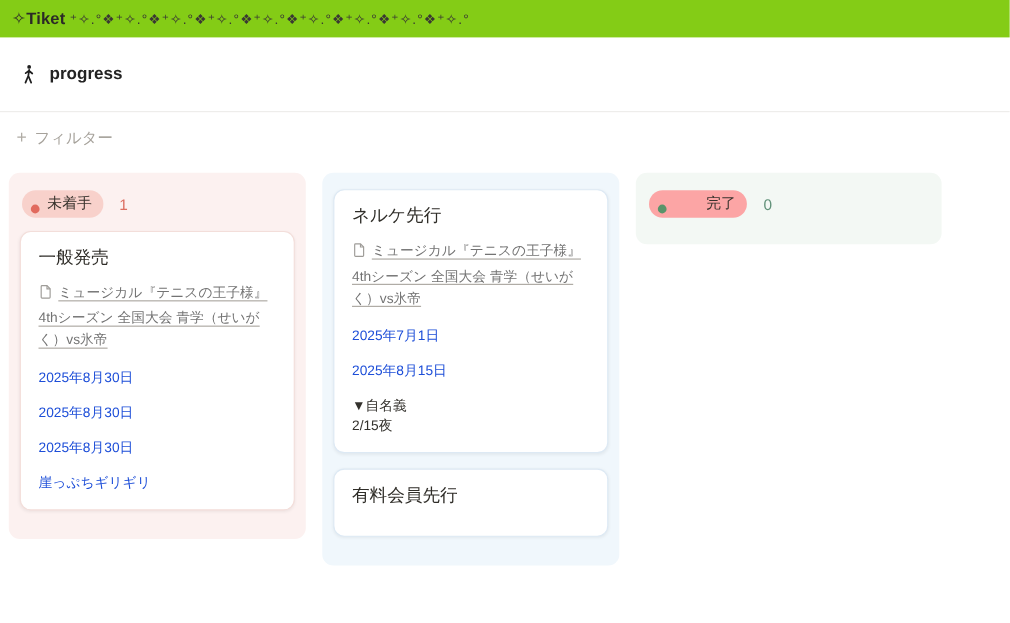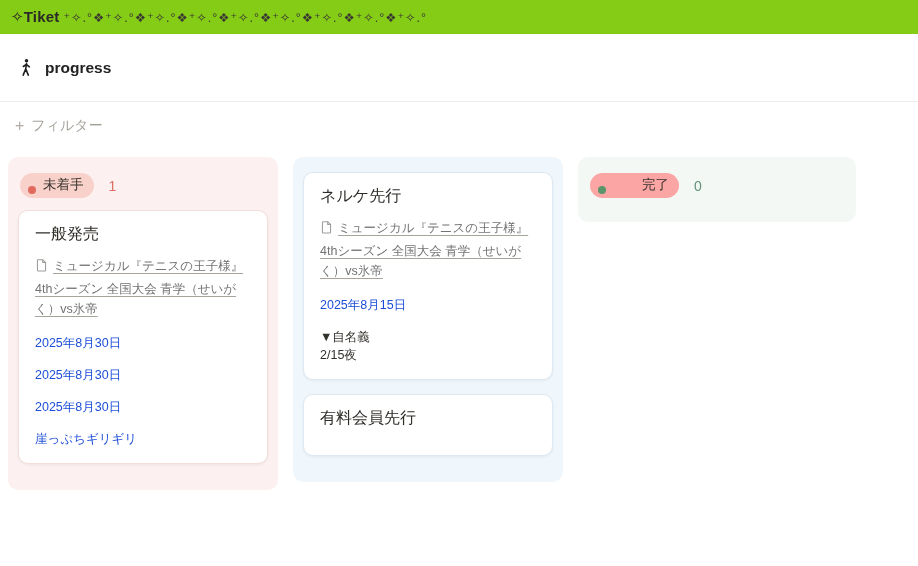--- a/index.html
+++ b/index.html
@@ -87,20 +87,21 @@
         <div class="field">崖っぷちギリギリ</div>
       </div>
     </div>
     <div class="column" style="background: rgb(240, 247, 252);">
       <div class="card" style="border-color: rgb(221, 233, 244);">
         <div class="card-title">ネルケ先行</div>
         <div class="link-row"><span class="doc-icon"><svg width="13" height="14" viewBox="0 0 16 16">
               <path d="M4 1.5h5.5L13 5v9.5a1 1 0 0 1-1 1H4a1 1 0 0 1-1-1v-12a1 1 0 0 1 1-1z" fill="none" stroke="#9E9C98" stroke-width="1.3"></path>
               <path d="M9.5 1.5V5H13" fill="none" stroke="#9E9C98" stroke-width="1.3"></path>
             </svg></span><span class="link-text">ミュージカル『テニスの王子様』4thシーズン 全国大会 青学（せいがく）vs氷帝</span></div>
+        <div class="field">2025年7月1日</div>
         <div class="field">2025年8月15日</div>
         <div class="memo">
           <div>▼自名義</div>
           <div>2/15夜</div>
         </div>
       </div>
       <div class="card" style="border-color: rgb(221, 233, 244);">
         <div class="card-title">有料会員先行</div>
       </div>
     </div>

